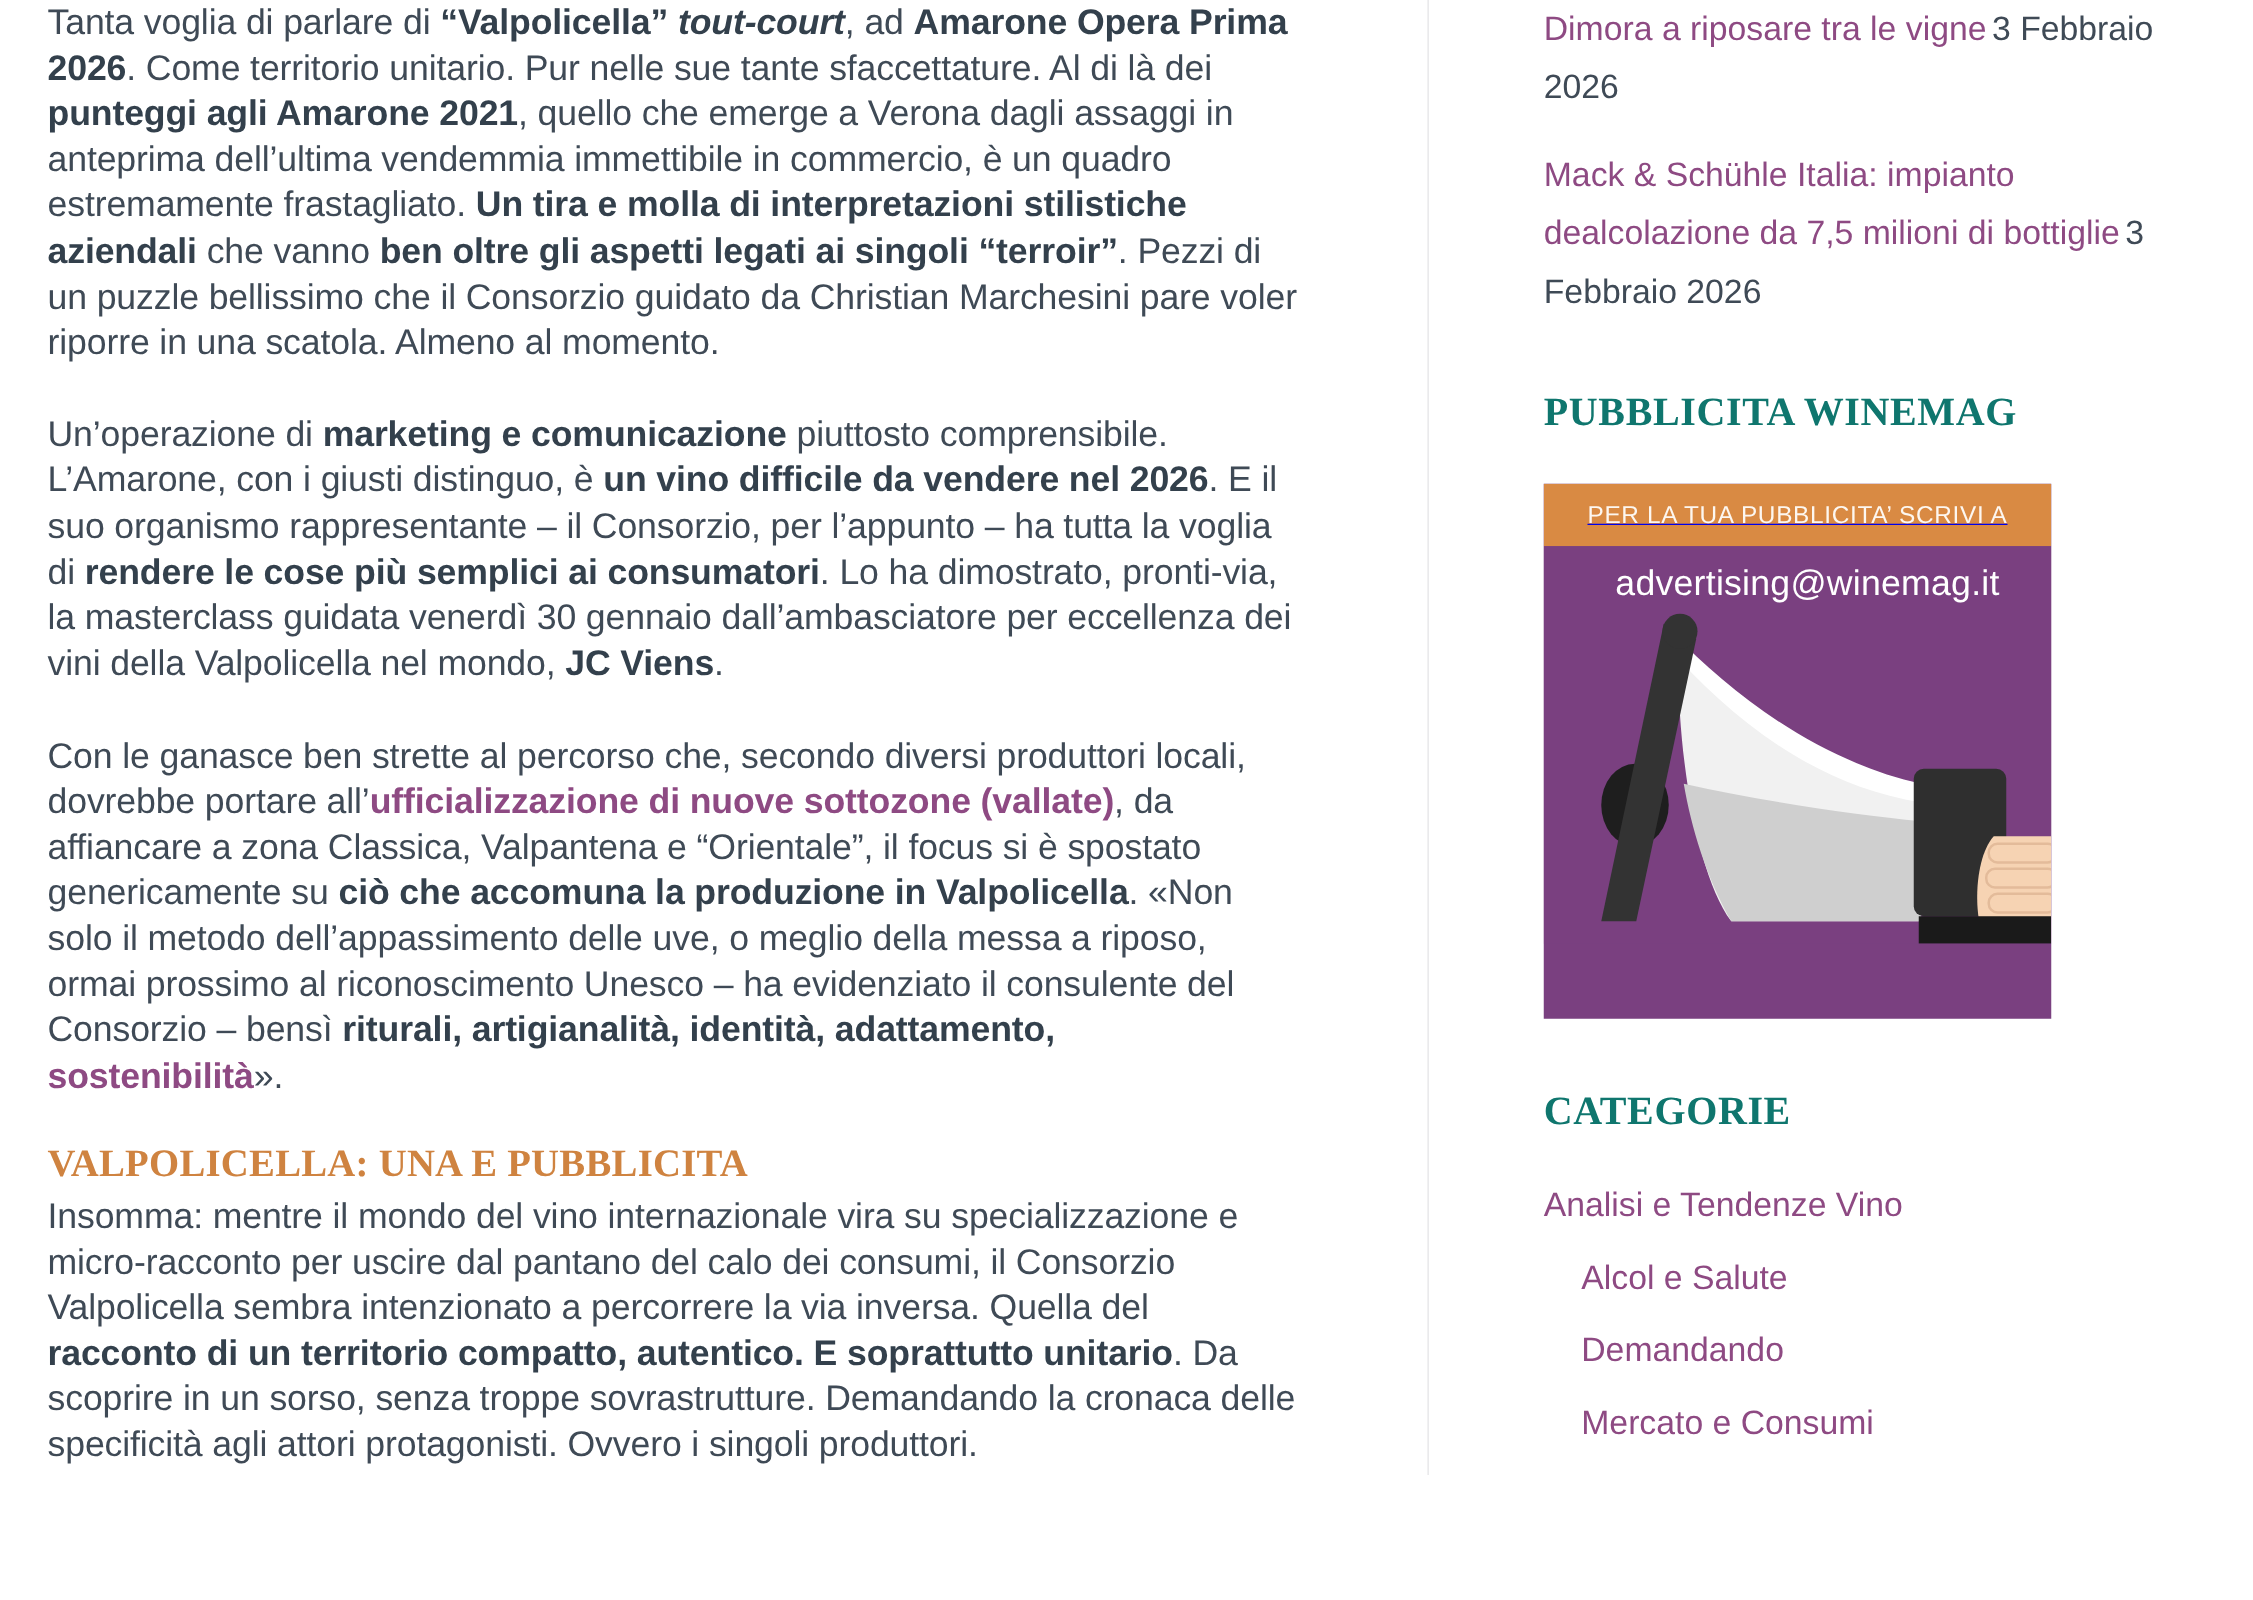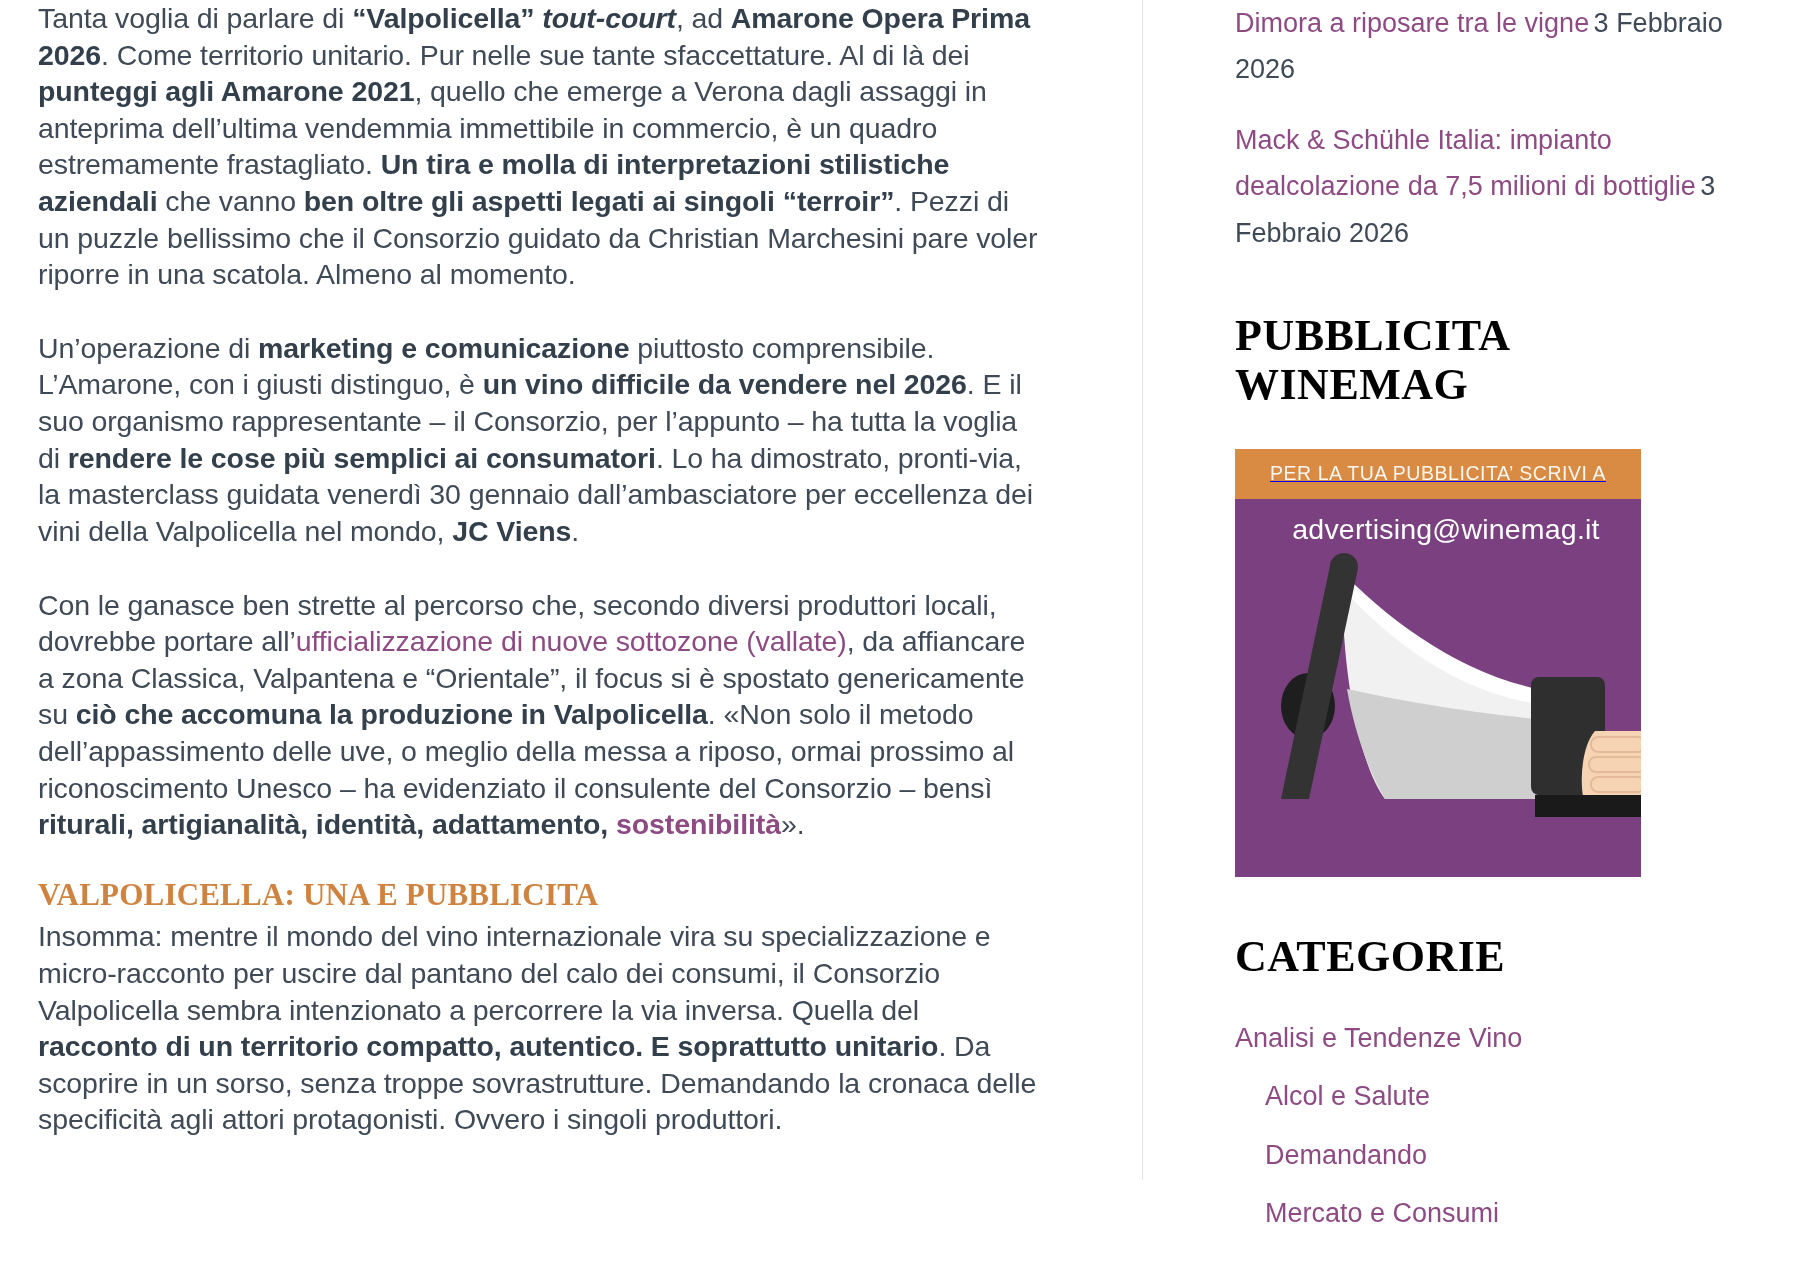--- a/index.html
+++ b/index.html
@@ -44,20 +44,21 @@
     margin-bottom: 34px;
   }
 
   .article-col strong { font-weight: 700; color: #33404c; }
   .article-col em { font-style: italic; font-weight: 700; color: #33404c; }
   .article-col em.plain { font-weight: 700; font-style: italic; }
 
   a.inline-link {
     color: #8e4a83;
     text-decoration: none;
+    font-weight: bold;
   }
   a.inline-link.bold { font-weight: 700; }
 
   h2.section-head {
     font-family: "Liberation Serif", serif;
     font-size: 31px;
     line-height: 1.15;
     font-weight: 700;
     color: #cf8340;
     margin: 18px 0 6px 0;
@@ -100,23 +101,23 @@
   .recent-date {
     display: inline;
     color: #3f4a56;
     font-size: 27px;
     line-height: 1.72;
   }
 
   .widget-title {
     font-family: "Liberation Serif", serif;
     font-weight: 700;
-    font-size: 44px;
+    font-size: 32px;
     letter-spacing: 0.5px;
-    color: #000000;
+    color: #0f766e;
     margin: 0 0 40px 0;
     line-height: 1.1;
   }
 
   .widget { margin-top: 56px; }
 
   
   .ad-box {
     width: 406px;
     height: 428px;

